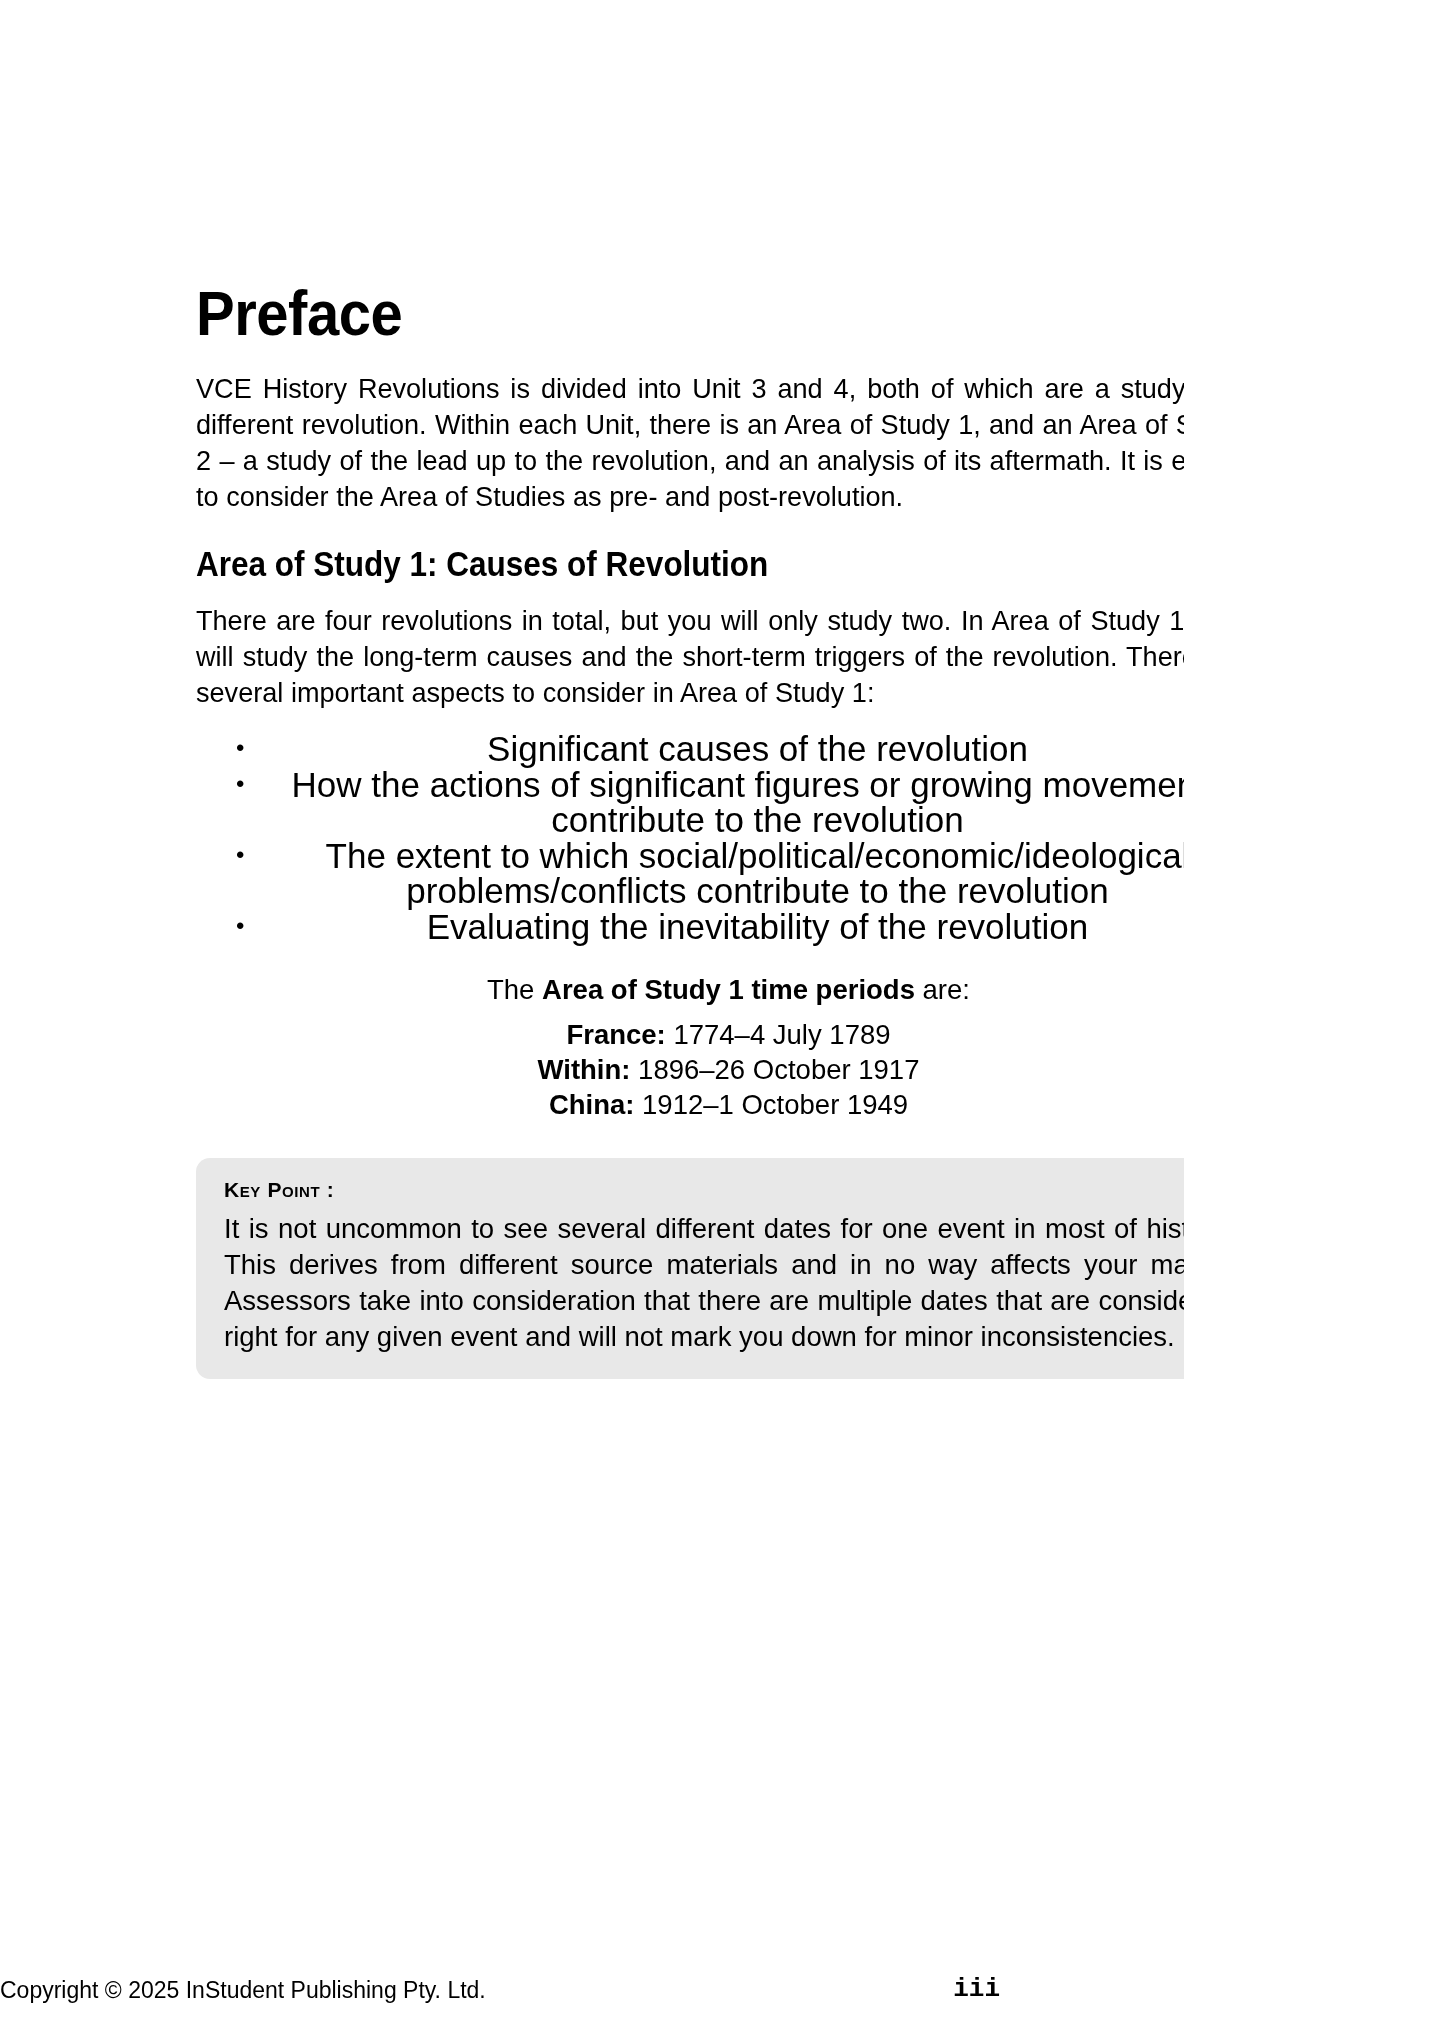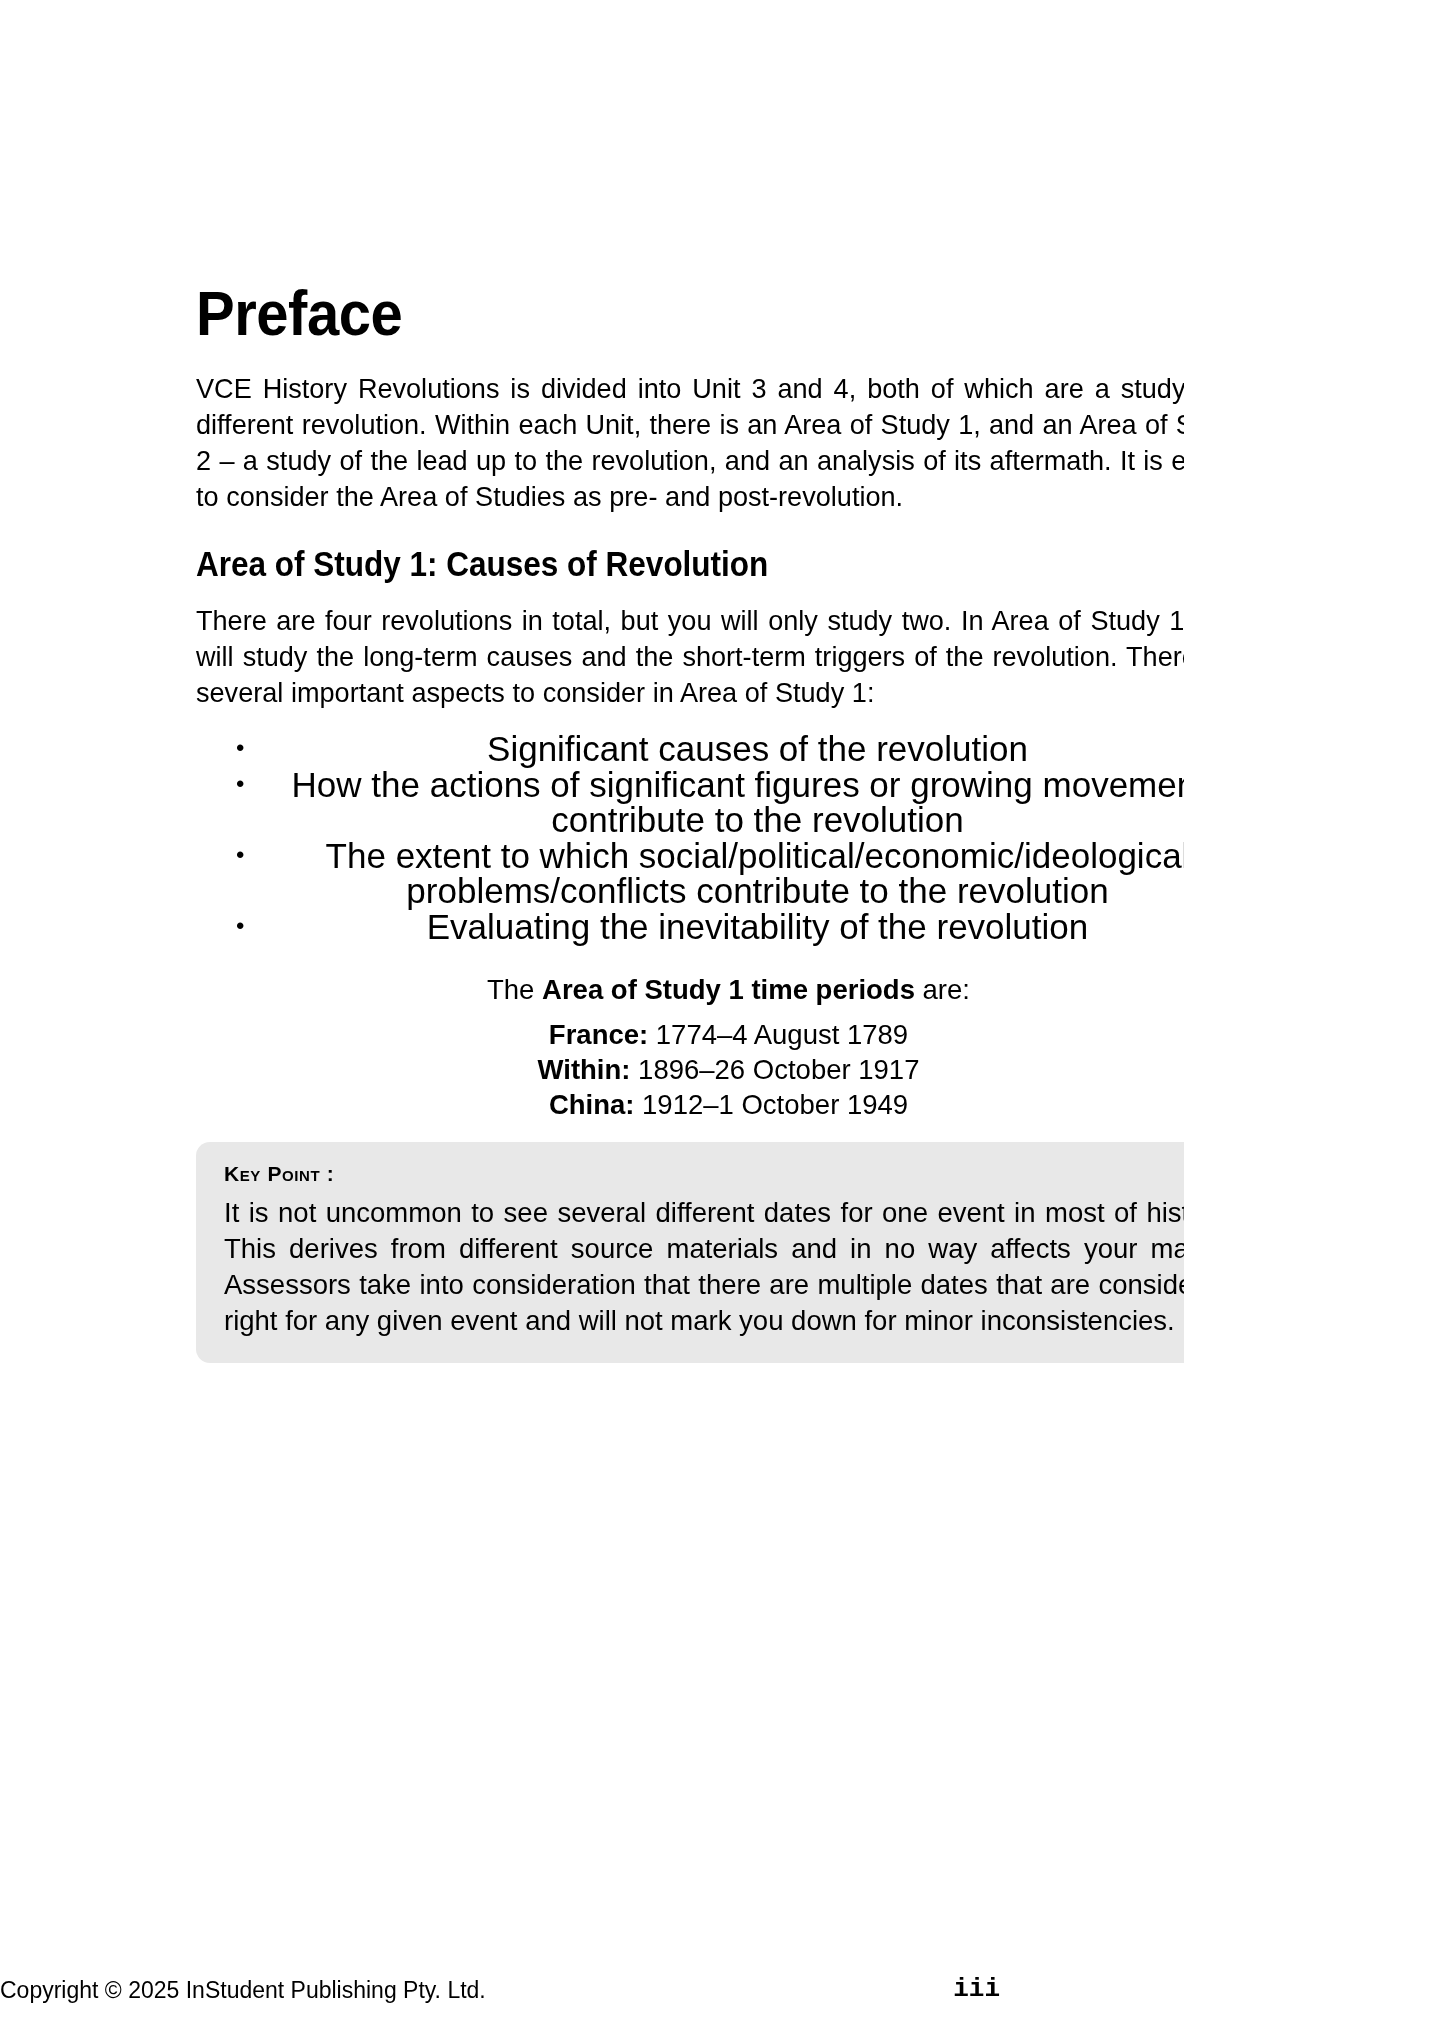--- a/index.html
+++ b/index.html
@@ -85,21 +85,21 @@
   .centered-line b,
   .centered-line strong {
     font-family: "Liberation Sans", sans-serif;
     font-weight: bold;
   }
   .kp-label-b {
     font-family: "Liberation Sans", sans-serif;
     font-weight: bold;
   }
   .keypoint {
-    margin-top: 20px;
+    margin-top: 36px;
     background: #e8e8e8;
     border-radius: 14px;
     padding: 20px 28px 24px 28px;
   }
   .kp-title {
     font-family: "Liberation Sans", sans-serif;
     font-weight: bold;
     font-size: 21px;
     letter-spacing: 0.6px;
     font-variant: small-caps;
@@ -158,21 +158,21 @@
       <li>How the actions of significant figures or growing movements contribute to the revolution</li>
       <li>The extent to which social/political/economic/ideological problems/conflicts contribute to the revolution</li>
       <li>Evaluating the inevitability of the revolution</li>
     </ul>
 
     <div class="centered-block">
 
       <div class="centered-line intro"><span>The </span><b>Area of Study 1 time periods</b><span> are:</span></div>
 
 
-      <div class="centered-line"><b class="kp-label-b">France:</b><span> 1774–4 August 1789</span></div>
+      <div class="centered-line"><b class="kp-label-b">France:</b><span> 1774–4 July 1789</span></div>
 
       <div class="centered-line"><b class="kp-label-b">Within:</b><span> 1896–26 October 1917</span></div>
 
       <div class="centered-line"><b class="kp-label-b">China:</b><span> 1912–1 October 1949</span></div>
 
     </div>
 
     <div class="keypoint">
       <div class="kp-title">Key Point :</div>
       <p class="kp-body">It is not uncommon to see several different dates for one event in most of history. This derives from different source materials and in no way affects your marks. Assessors take into consideration that there are multiple dates that are considered right for any given event and will not mark you down for minor inconsistencies.</p>

